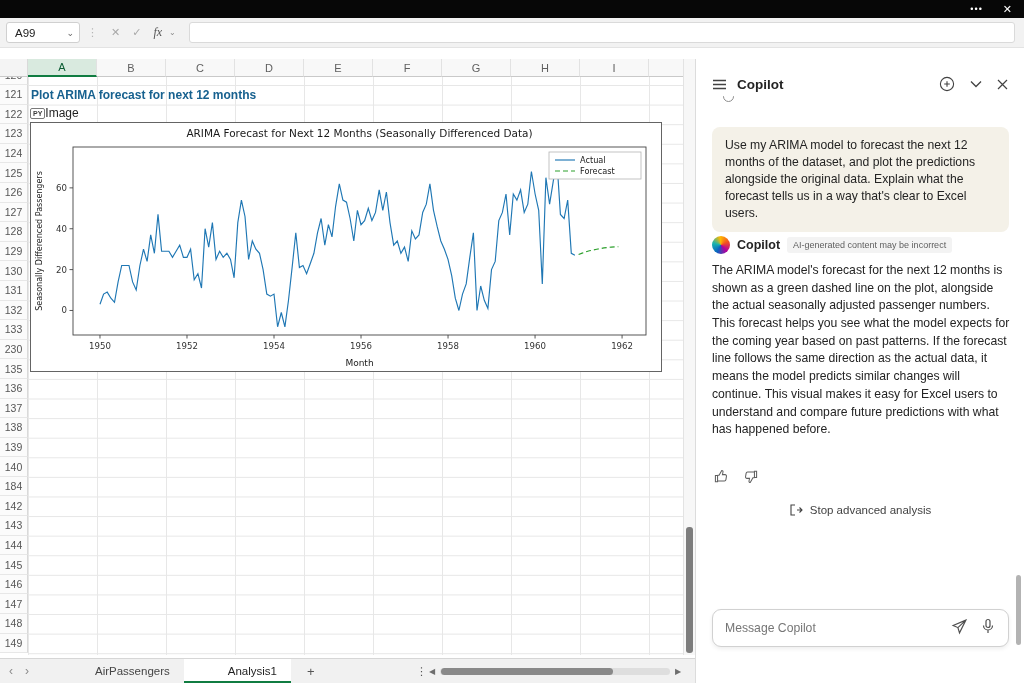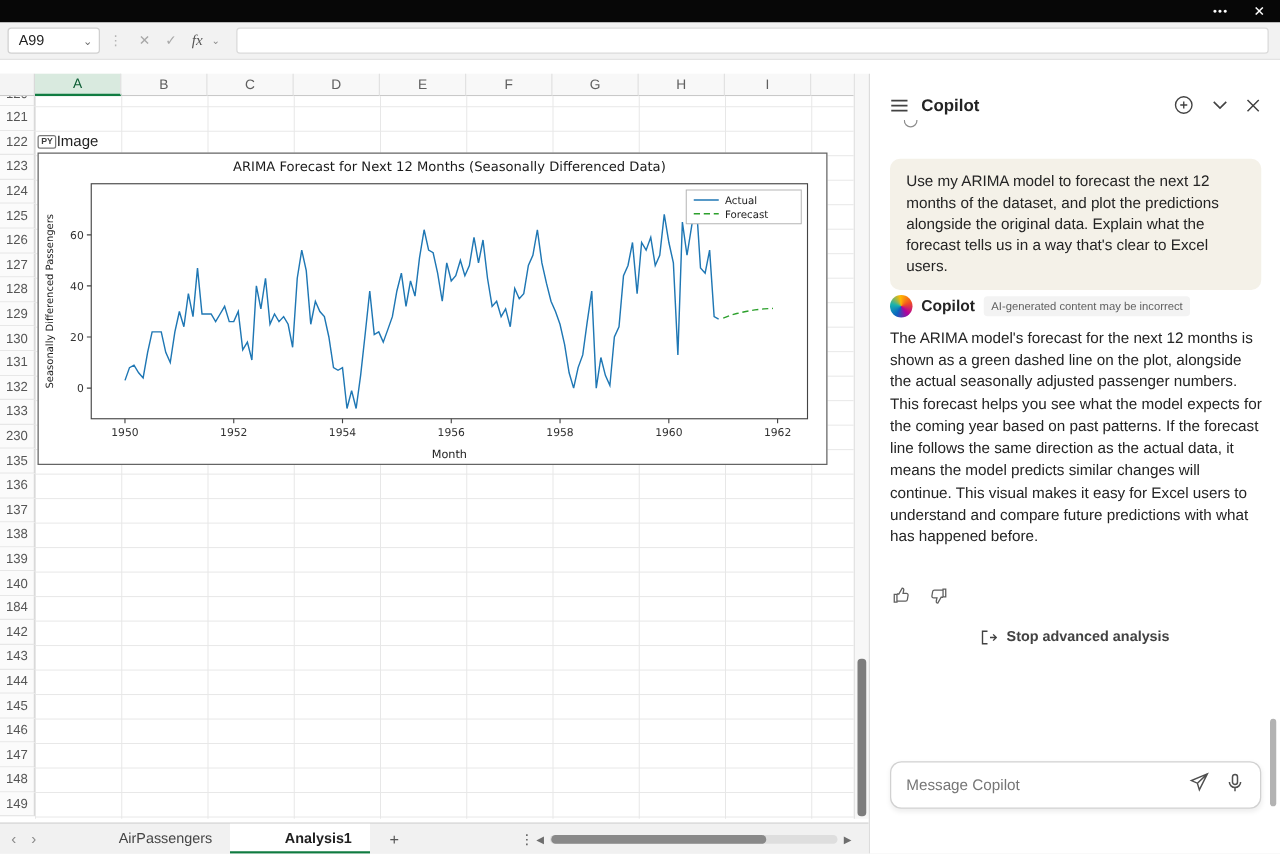--- a/index.html
+++ b/index.html
@@ -62,21 +62,21 @@
   .v-scroll { position:absolute; left:683px; top:59px; width:12px; height:596px; background:#f7f7f7;
               border-left:1px solid #e3e3e3; }
   .v-thumb { position:absolute; left:2px; width:7px; top:468px; height:126px; background:#7d7d7d; border-radius:3px; }
 
   
   .tab-bar { position:absolute; left:0; top:658px; width:695px; height:25px; background:#f1f1f1;
              border-top:1px solid #d6d6d6; display:flex; align-items:stretch; }
   .tb-nav { display:flex; align-items:center; gap:12px; padding:0 10px 0 9px; color:#8a8a8a; font-size:12px; }
   .sheet-tab { display:flex; align-items:center; padding:0 14px; font-size:11.5px; color:#454545; }
   .sheet-tab.first { margin-left:42px; }
-  .sheet-tab.active { background:#fff; color:#1f1f1f; font-weight:bold; box-shadow:inset 0 -2px 0 #107C41;padding-left:44px; }
+  .sheet-tab.active { background:#fff; color:#1f1f1f; font-weight:normal; box-shadow:inset 0 -2px 0 #107C41;padding-left:44px; }
   .tb-add { display:flex; align-items:center; padding:0 16px; color:#555; font-size:13px; }
   .tb-kebab { position:absolute; left:416px; top:0; height:24px; display:flex; align-items:center; color:#555; font-size:11px; }
   .hs-left  { position:absolute; left:429px; top:8px; color:#6e6e6e; font-size:8px; }
   .hs-right { position:absolute; left:675px; top:8px; color:#6e6e6e; font-size:8px; }
   .hs-track { position:absolute; left:440px; top:9px; width:230px; height:7px; background:#dedede; border-radius:4px; }
   .hs-thumb { position:absolute; left:1px; top:0; width:172px; height:7px; background:#898989; border-radius:4px; }
 
   
   .copilot { position:absolute; left:695px; top:59px; width:329px; height:624px; background:#fff;
              border-left:1px solid #dcdcdc; }
@@ -96,21 +96,21 @@
                background:conic-gradient(from 210deg,#0a64c0,#19b3ae,#ffb900,#f25022,#b4009e,#0a64c0); }
   .cp-author-name { font-weight:bold; font-size:12.5px; color:#242424; }
   .cp-badge { font-size:9px; color:#5f5f5f; background:#f3f3f3; border-radius:3px; padding:3px 6px; }
 
   .cp-response { position:absolute; top:203px; left:16px; width:299px; font-size:12.2px; line-height:1.45; color:#242424; }
 
   .cp-feedback { position:absolute; top:410px; left:18px; display:flex; gap:14px; }
   .cp-feedback svg { cursor:pointer; }
 
   .cp-stop { position:absolute; top:445px; left:0; width:100%; display:flex; justify-content:center;
-             align-items:center; gap:7px; font-size:11.5px; color:#424242; cursor:pointer;font-weight:bold; }
+             align-items:center; gap:7px; font-size:11.5px; color:#424242; cursor:pointer; }
 
   .cp-chips { position:absolute; top:497px; left:22px; display:flex; flex-direction:column; gap:9px; align-items:flex-start; }
   .chip { border:1px solid #8cb49a; border-radius:11px; padding:4px 10px; font-size:10.8px; color:#0e6b3a;
           background:#fff; white-space:nowrap; cursor:pointer; }
 
   .cp-input { position:absolute; top:550px; left:16px; width:297px; height:38px; background:#fff;
               border:1px solid #d1d1d1; border-radius:9px; box-shadow:0 2px 4px rgba(0,0,0,.07);
               display:flex; align-items:center; padding:12px 12px; gap:12px; }
   .cp-placeholder { flex:1; font-size:12.2px; color:#767676; }
 
@@ -183,20 +183,21 @@
         <div class="row-h">145</div>
         <div class="row-h">146</div>
         <div class="row-h">147</div>
         <div class="row-h">148</div>
         <div class="row-h">149</div>
       </div>
   </div>
 
   <div class="grid-cells"></div>
 
+  <div class="cell-a121">Plot ARIMA forecast for next 12 months</div>
   <div class="cell-a122">
     <span class="py-badge">PY</span>
     <span>Image</span>
   </div>
 
   <div class="chart-frame">
     <svg width="630" height="248">
         <rect x="42" y="24" width="573" height="188" fill="none" stroke="#444" stroke-width="0.9"></rect>
         <line x1="68.97494305238737" x2="68.97494305238737" y1="212" y2="215.5" stroke="#444" stroke-width="0.9"></line>
         <text x="68.97494305238737" y="226" text-anchor="middle" font-size="8.6" fill="#333">1950</text>

